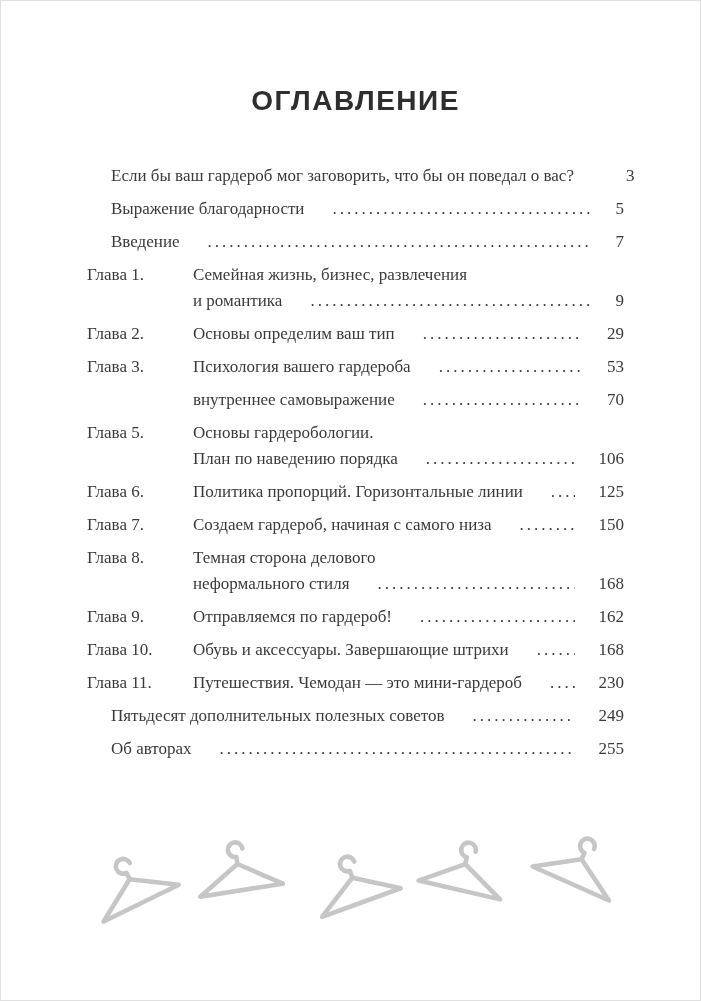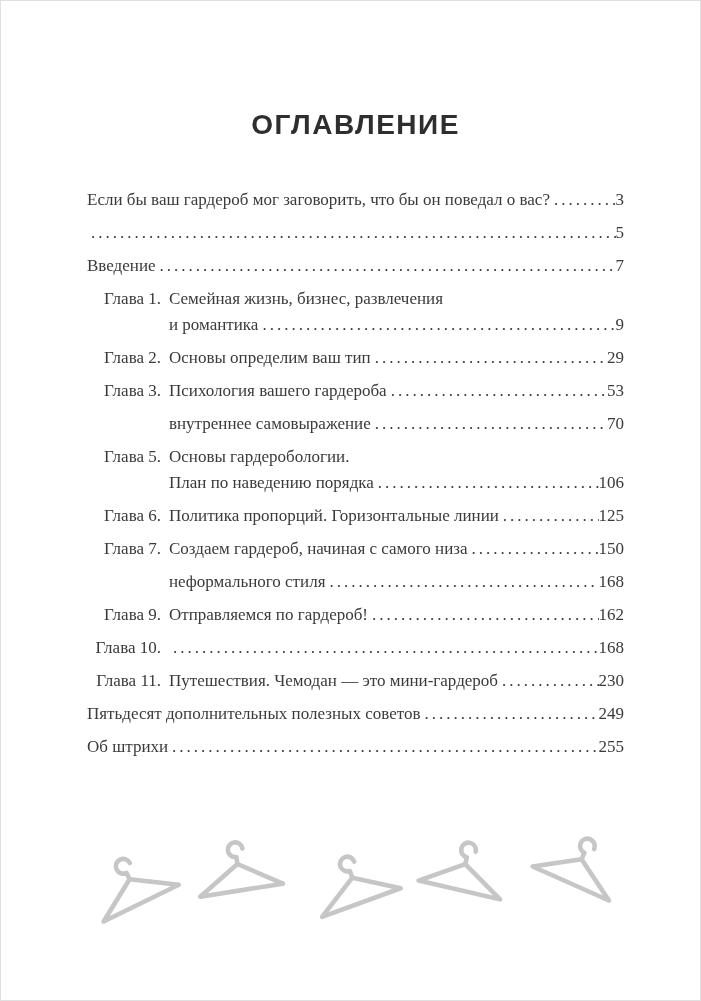--- a/index.html
+++ b/index.html
@@ -16,36 +16,36 @@
     overflow: hidden;
     padding: 0 76px 0 86px;
   }
   .title {
     font-family: "Liberation Sans", sans-serif;
     font-weight: 700;
     font-size: 28px;
     letter-spacing: 1.5px;
     color: #2e2e2e;
     text-align: center;
-    padding-top: 108px;
+    padding-top: 84px;
   }
   .toc {
     margin-top: 46px;
     color: #3a3a3a;
     font-size: 17px;
   }
   .entry { margin-bottom: 7px; }
   .line {
     display: flex;
     align-items: baseline;
     line-height: 26px;
+    gap: 24px;
   }
   .prefix {
     flex: 0 0 74px;
-    text-align: right;
     margin-right: 8px;
     white-space: nowrap;
   }
   .prefix.empty { flex: 0 0 0; margin-right: 0; }
   .text { white-space: nowrap; flex-shrink: 0; }
   .leader {
     flex: 1 1 0;
     min-width: 0;
     overflow: hidden;
     white-space: nowrap;
@@ -79,20 +79,21 @@
       <span class="text">Если бы ваш гардероб мог заговорить, что бы он поведал о вас?</span>
       <span class="leader">............................................................................................................................................................................................................................</span>
       <span class="pagenum">3</span>
     </div>
 
   </div>
 
   <div class="entry">
     <div class="line line-1">
       <span class="prefix empty"></span>
+      <span class="text">Выражение благодарности</span>
       <span class="leader">............................................................................................................................................................................................................................</span>
       <span class="pagenum">5</span>
     </div>
 
   </div>
 
   <div class="entry">
     <div class="line line-1">
       <span class="prefix empty"></span>
       <span class="text">Введение</span>
@@ -173,20 +174,25 @@
     <div class="line line-1">
       <span class="prefix">Глава 7.</span>
       <span class="text">Создаем гардероб, начиная с самого низа</span>
       <span class="leader">............................................................................................................................................................................................................................</span>
       <span class="pagenum">150</span>
     </div>
 
   </div>
 
   <div class="entry">
+    <div class="line line-1">
+      <span class="prefix">Глава 8.</span>
+      <span class="text">Темная сторона делового</span>
+
+    </div>
     <div class="line line-2">
       <span class="prefix"></span>
       <span class="text">неформального стиля</span>
       <span class="leader">............................................................................................................................................................................................................................</span>
       <span class="pagenum">168</span>
     </div>
   </div>
 
   <div class="entry">
     <div class="line line-1">
@@ -194,20 +200,21 @@
       <span class="text">Отправляемся по гардероб!</span>
       <span class="leader">............................................................................................................................................................................................................................</span>
       <span class="pagenum">162</span>
     </div>
 
   </div>
 
   <div class="entry">
     <div class="line line-1">
       <span class="prefix">Глава 10.</span>
+      <span class="text">Обувь и аксессуары. Завершающие штрихи</span>
       <span class="leader">............................................................................................................................................................................................................................</span>
       <span class="pagenum">168</span>
     </div>
 
   </div>
 
   <div class="entry">
     <div class="line line-1">
       <span class="prefix">Глава 11.</span>
       <span class="text">Путешествия. Чемодан — это мини-гардероб</span>
@@ -223,21 +230,21 @@
       <span class="text">Пятьдесят дополнительных полезных советов</span>
       <span class="leader">............................................................................................................................................................................................................................</span>
       <span class="pagenum">249</span>
     </div>
 
   </div>
 
   <div class="entry">
     <div class="line line-1">
       <span class="prefix empty"></span>
-      <span class="text">Об штрихи</span>
+      <span class="text">Об авторах</span>
       <span class="leader">............................................................................................................................................................................................................................</span>
       <span class="pagenum">255</span>
     </div>
 
   </div>
 </div>
 
   <div class="hangers">
     <svg class="hanger" style="transform: rotate(-26deg) translateY(12px);" viewBox="0 0 100 66">
       <g fill="none" stroke-width="4.5" stroke-linecap="round" stroke-linejoin="round" stroke="#c6c6c6">

